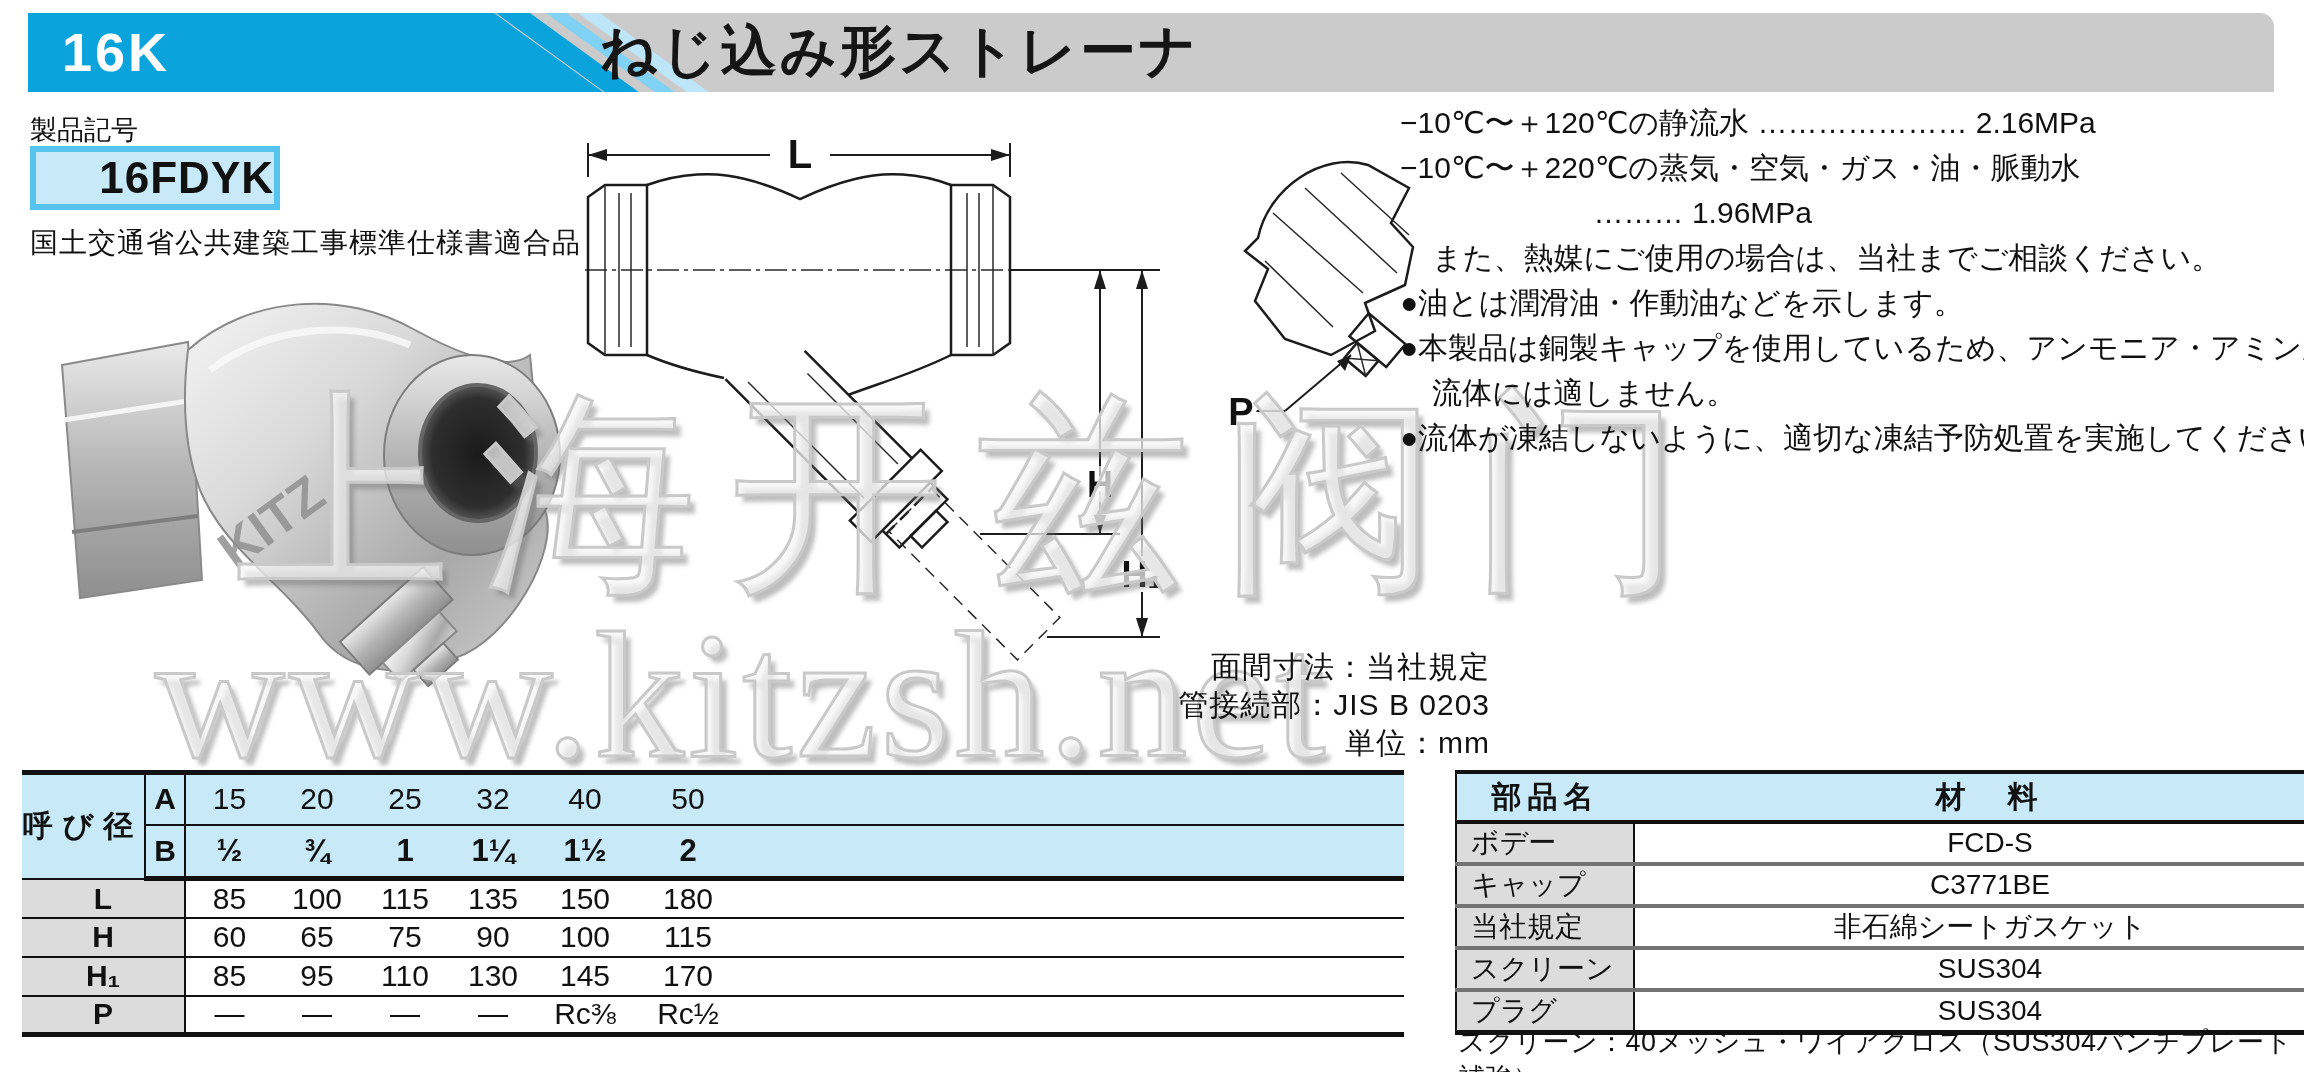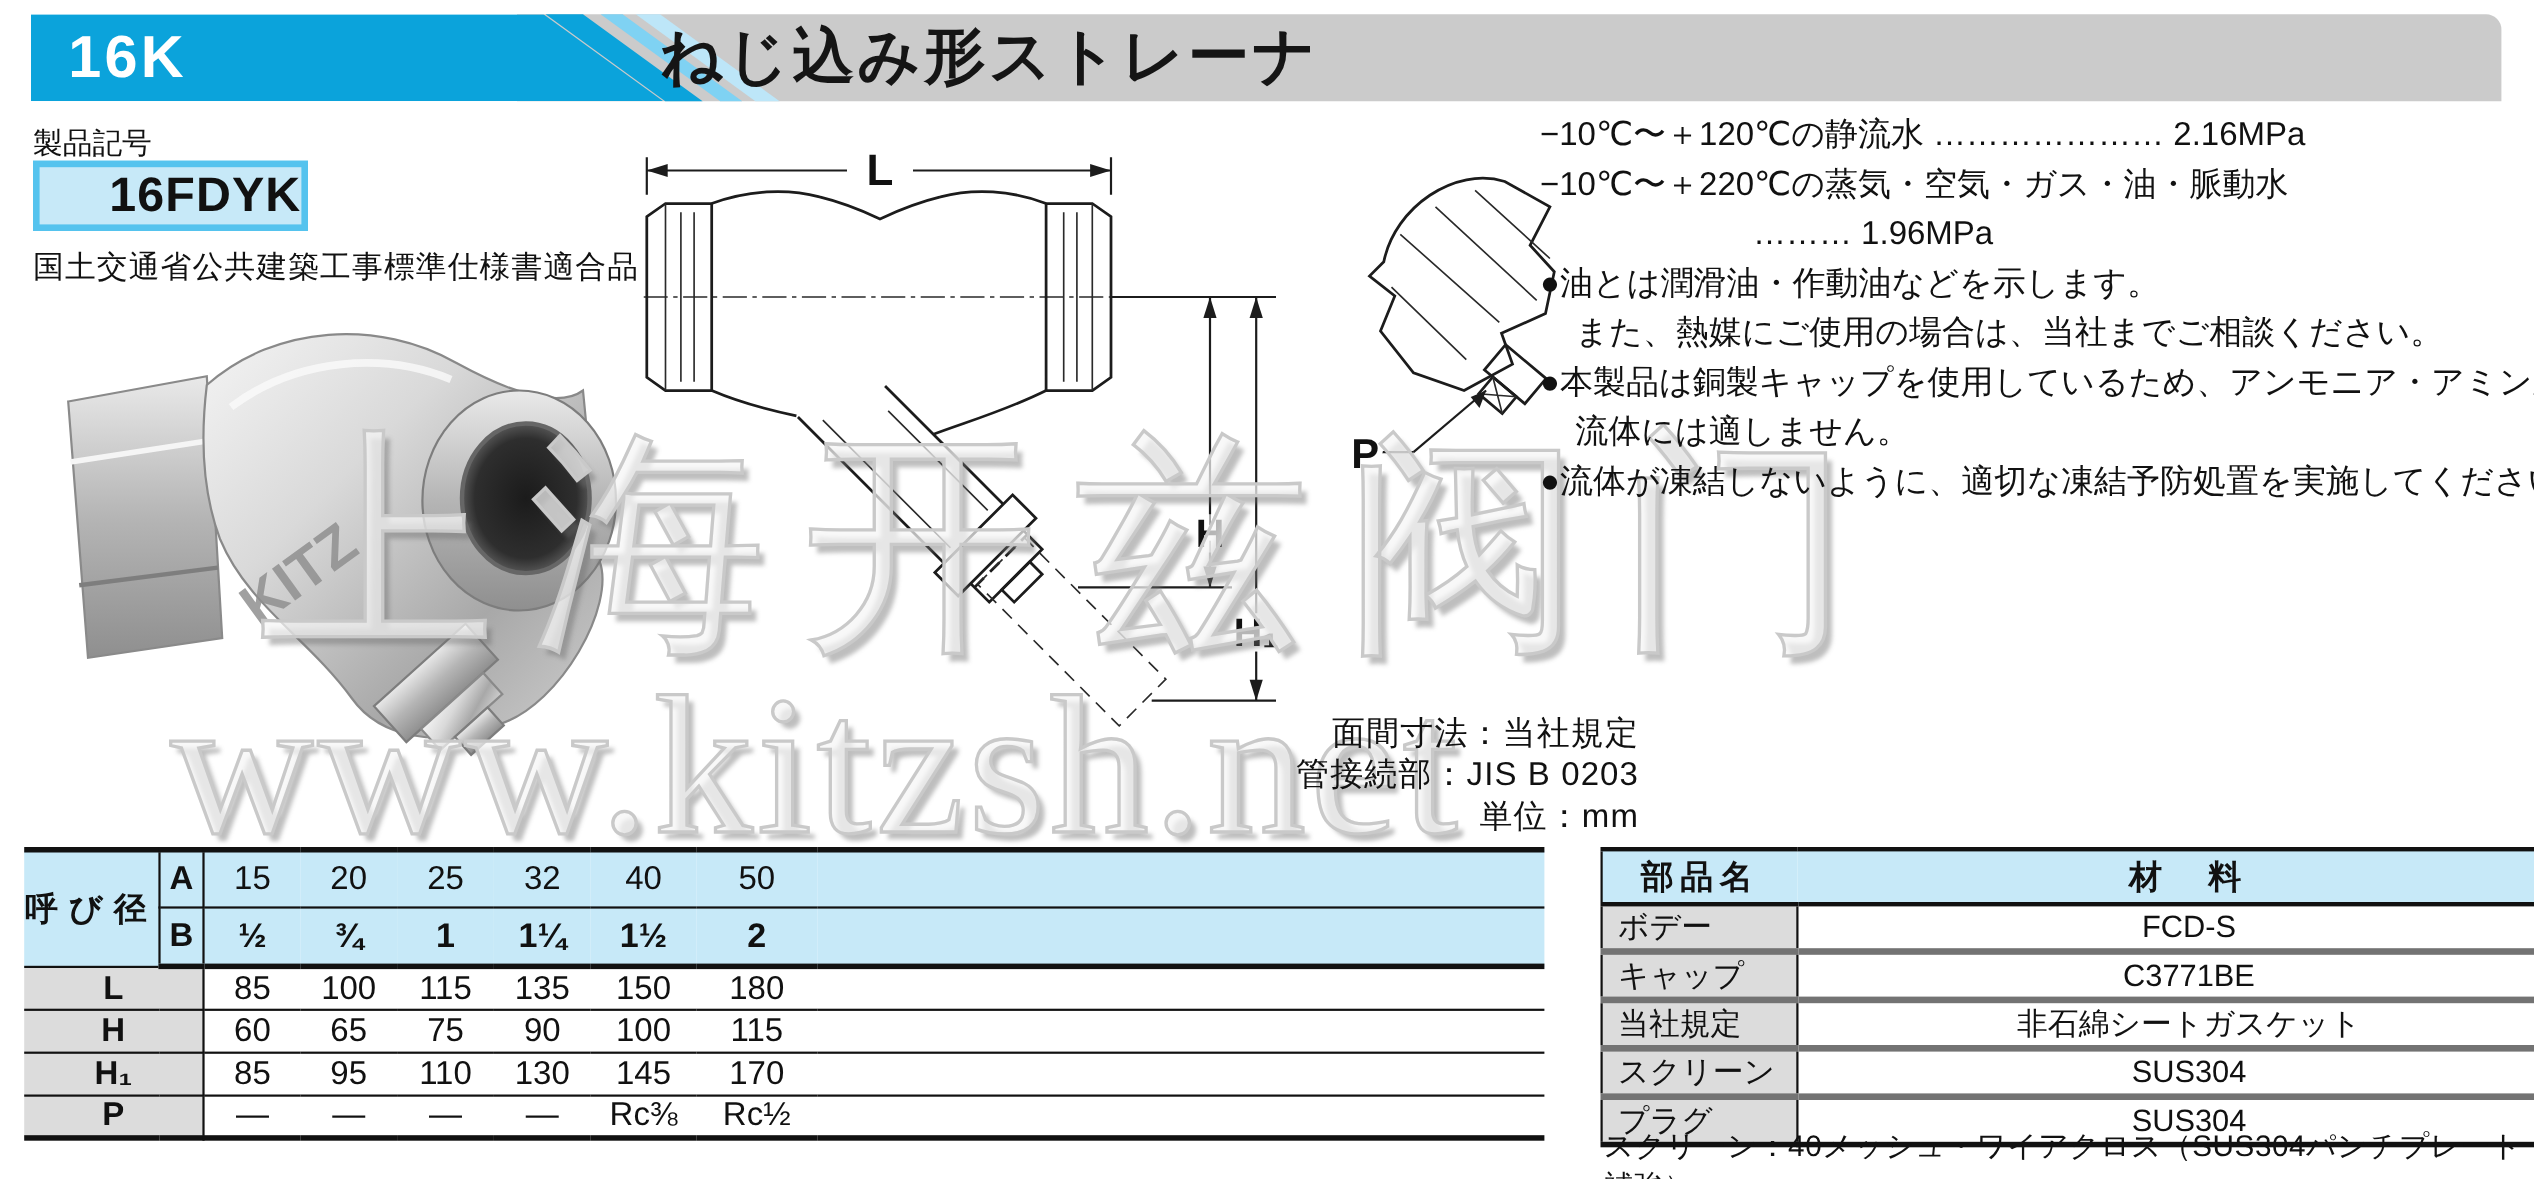--- a/index.html
+++ b/index.html
@@ -58,21 +58,21 @@
   tr.row-b td { font-weight:bold; font-size:31px; }
   tr.data-row { height:39px; }
   tr.data-row:not(:last-child) td { border-bottom:2px solid #111; }
   td.row-label { background:#dcdcdc; font-weight:bold; border-right:2px solid #111; }
   
   .mat-table { position:absolute; left:1455px; top:770px; z-index:6; }
   .mat-table table { width:892px; border:2px solid #111; border-top:4px solid #111; border-bottom:5px solid #111; }
   .mat-table th { background:#c7e9f8; font-size:30px; font-weight:bold; height:50px;
     border-bottom:4px solid #111; letter-spacing:6px; }
   .mat-table td { font-size:28px; height:39px; }
-  .mat-table tr:not(:last-child) td { border-bottom:6px solid #737373; }
+  .mat-table tr:not(:last-child) td { border-bottom:4px solid #737373; }
   .mat-name { background:#dcdcdc; text-align:left; padding-left:14px; border-right:2px solid #111; }
   .mat-val { text-align:center;margin-top:20px; }
   .mat-foot { position:absolute; left:1458px; top:1024px; font-size:27px; z-index:6; letter-spacing:0.5px; }
   
   .dl { stroke:#1c1c1c; stroke-width:2.5; fill:none; }
   .dthin { stroke:#2a2a2a; stroke-width:1.5; fill:none; }
   .ddim { stroke:#1c1c1c; stroke-width:2; fill:none; }
   .dtext { font-family:"Liberation Sans","DejaVu Sans",sans-serif; fill:#111;
     paint-order:stroke; stroke:#ffffff; stroke-width:10px; font-weight:bold; }
 </style>
@@ -207,22 +207,22 @@
       <span>…………………</span>
       <span>2.16MPa</span>
     </div>
     <div class="spec-line">
       <span>−10℃〜＋220℃の蒸気・空気・ガス・油・脈動水</span>
     </div>
     <div class="spec-line spec-val-line">
       <span>………</span>
       <span>1.96MPa</span>
     </div>
+    <div class="spec-line note-indent">また、熱媒にご使用の場合は、当社までご相談ください。</div>
     <div class="spec-line">●油とは潤滑油・作動油などを示します。</div>
-    <div class="spec-line note-indent">また、熱媒にご使用の場合は、当社までご相談ください。</div>
     <div class="spec-line">●本製品は銅製キャップを使用しているため、アンモニア・アミン系などの</div>
     <div class="spec-line note-indent">流体には適しません。</div>
     <div class="spec-line">●流体が凍結しないように、適切な凍結予防処置を実施してください。</div>
   </div>
 
   <div class="dim-table">
     <table>
       <colgroup>
         <col style="width:123px">
           <col style="width:40px">

